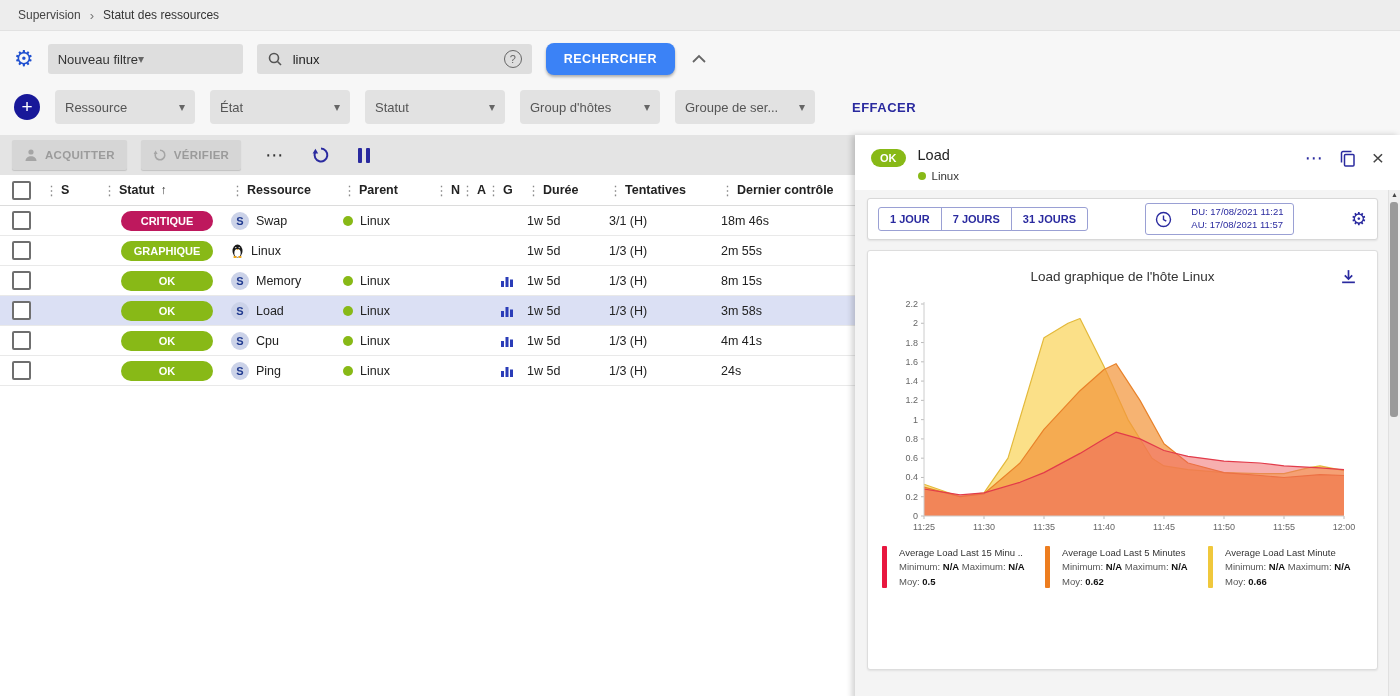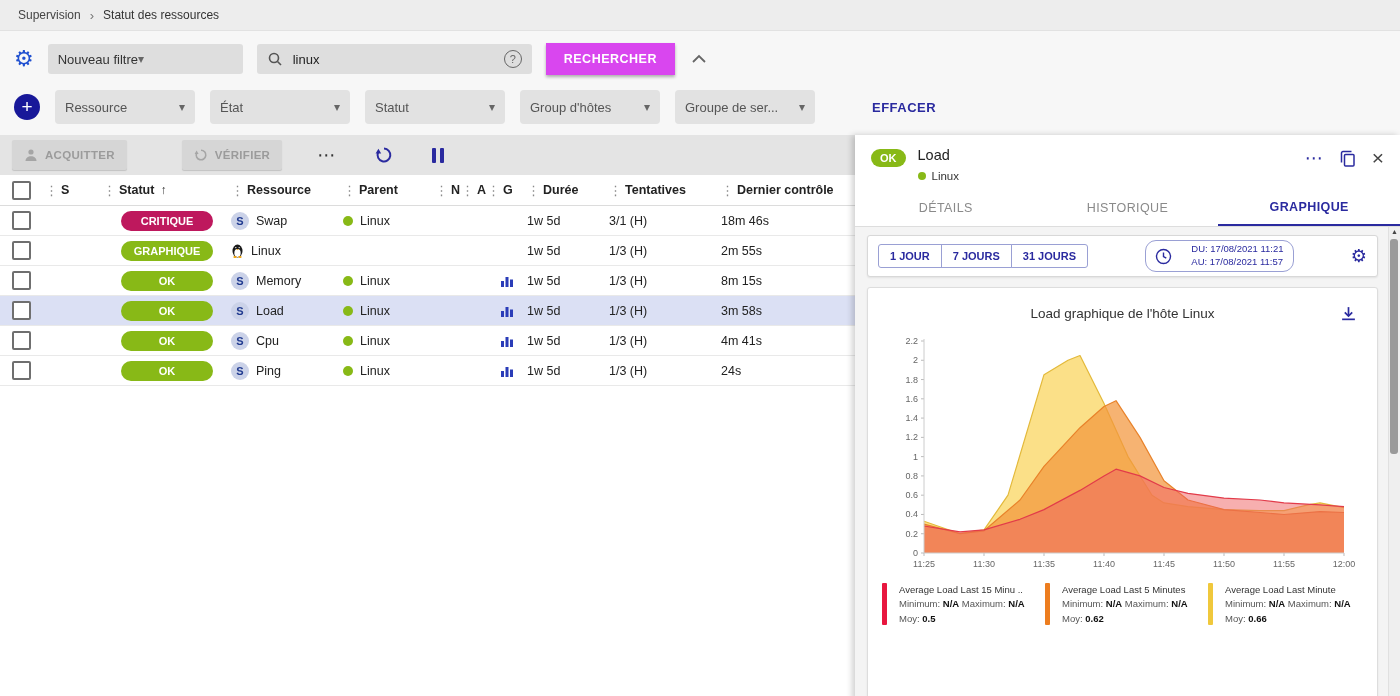--- a/index.html
+++ b/index.html
@@ -20,41 +20,41 @@
   .gear-icon{color:#2050d0;font-size:22px;line-height:22px;cursor:pointer}
   .filter-select{width:195px;height:30px;background:#dedede;border-radius:3px;
     display:flex;align-items:center;padding:0 10px;box-sizing:border-box;color:#333}
   .caret{color:#666;font-size:12px}
   .search-box{width:275px;height:30px;background:#dedede;border-radius:3px;
     display:flex;align-items:center;gap:8px;padding:0 10px;box-sizing:border-box}
   .search-box input{flex:1;border:none;background:transparent;outline:none;font-size:13px;
     font-family:"Liberation Sans",sans-serif;color:#222}
   .help-icon{width:16px;height:16px;border:1.5px solid #666;border-radius:50%;color:#666;
     font-size:11px;display:flex;align-items:center;justify-content:center;flex:none}
-  .search-btn{background:#d946ef;color:#fff;border:none;height:32px;padding:0 18px;
-    font-size:12.5px;font-weight:bold;letter-spacing:.5px;border-radius:0;
+  .search-btn{background:#3b82f6;color:#fff;border:none;height:32px;padding:0 18px;
+    font-size:12.5px;font-weight:bold;letter-spacing:.5px;border-radius:8px;
     box-shadow:0 2px 3px rgba(0,0,0,.3);font-family:"Liberation Sans",sans-serif;cursor:pointer}
   .collapse-chevron{display:flex;align-items:center;margin-left:2px;cursor:pointer}
   .filter-row2{display:flex;align-items:center;gap:15px;margin-top:8px;height:36px}
   .add-btn{width:26px;height:26px;border-radius:50%;background:#181899;color:#fff;font-size:19px;
     display:flex;align-items:center;justify-content:center;cursor:pointer;flex:none}
   .criteria-row{display:flex;align-items:center;gap:15px}
   .crit-chip{width:140px;height:34px;background:#e2e2e2;border-radius:4px;display:flex;
     align-items:center;justify-content:space-between;padding:0 10px;box-sizing:border-box;color:#555}
-  .clear-link{color:#2a2a9f;font-weight:bold;font-size:13px;letter-spacing:.5px;margin-left:42px;cursor:pointer}
+  .clear-link{color:#2a2a9f;font-weight:bold;font-size:13px;letter-spacing:.5px;margin-left:22px;cursor:pointer}
 
   
   .main{display:flex;height:566px}
   .left{width:855px;display:flex;flex-direction:column;background:#fff;box-sizing:border-box}
 
-  .toolbar{height:40px;background:#e4e4e4;display:flex;align-items:center;gap:25px;padding:0 12px}
+  .toolbar{height:40px;background:#e4e4e4;display:flex;align-items:center;gap:14px;padding:0 12px}
   .tb-btn{height:30px;background:#d6d6d6;border:none;border-radius:2px;color:#9b9b9b;
     font-size:11.5px;font-weight:bold;letter-spacing:.3px;display:flex;align-items:center;gap:7px;
     padding:0 12px;font-family:"Liberation Sans",sans-serif;box-shadow:0 1px 1px rgba(0,0,0,.15)}
-  .tb-check{margin-left:30px}
+  .tb-check{margin-left:0}
   .tb-more{color:#333;font-size:18px;margin-left:10px;cursor:pointer;letter-spacing:1px}
   .tb-icon{display:flex;align-items:center;cursor:pointer;margin-left:14px}
   .pause-bars{display:flex;gap:4px}
   .pause-bars i{width:4px;height:15px;background:#2a2a9f;border-radius:1px;display:block}
 
   .grid{display:grid;grid-template-columns:45px 58px 128px 112px 92px 26px 26px 40px 82px 112px 1fr;align-items:center}
   .thead{height:30px;border-bottom:1px solid #dcdcdc;font-size:12.5px;font-weight:bold;color:#222;background:#fff}
   .hcell{display:flex;align-items:center;gap:3px;overflow:hidden;white-space:nowrap}
   .kebab{color:#8a8a8a;font-size:13px;font-weight:normal}
   .sort{color:#333;font-size:12px;margin-left:3px}
@@ -91,21 +91,21 @@
   .tab.active{color:#2a2a9f;font-weight:bold;border-bottom:2px solid #2a2a9f}
   .panel-content{flex:1;background:#f4f4f4;padding:8px 22px 0 12px;position:relative;overflow:hidden}
 
   .time-card{background:#fff;border:1px solid #d8d8d8;border-radius:3px;height:40px;display:flex;
     align-items:center;justify-content:space-between;padding:0 10px;box-shadow:0 1px 2px rgba(0,0,0,.08)}
   .range-group{display:flex}
   .range-btn{border:1px solid #9aa0d4;background:#fff;color:#2a2a9f;font-size:11px;font-weight:bold;
     padding:5px 11px;margin-left:-1px;font-family:"Liberation Sans",sans-serif;cursor:pointer}
   .range-btn:first-child{border-radius:3px 0 0 3px;margin-left:0}
   .range-btn:last-child{border-radius:0 3px 3px 0}
-  .date-box{display:flex;align-items:center;gap:19px;border:1px solid #9aa0d4;border-radius:11px;
+  .date-box{display:flex;align-items:center;gap:19px;border:1px solid #9aa0d4;border-radius:3px;
     padding:2px 9px;color:#2a2a9f;font-size:9.5px;line-height:1.35;cursor:pointer}
   .p-gear{color:#2a2a9f;font-size:18px;cursor:pointer}
 
   .graph-card{background:#fff;border:1px solid #ddd;border-radius:3px;margin-top:10px;height:420px;
     position:relative;padding:10px 6px 0;box-sizing:border-box;box-shadow:0 1px 2px rgba(0,0,0,.08)}
   .graph-title-row{position:relative;text-align:center;font-size:13.5px;color:#333;margin:8px 0 2px}
   .dl-icon{position:absolute;right:14px;top:-1px;cursor:pointer}
   .tick{font-size:9px;fill:#666;font-family:"Liberation Sans",sans-serif}
   .legend{display:flex;gap:8px;padding:2px 8px 8px;font-size:9.5px;color:#555}
   .legend-item{display:flex;gap:12px;flex:1;min-width:0;cursor:pointer}
@@ -444,25 +444,20 @@
         <span style="cursor:pointer;display:flex">
           <svg width="16" height="17" viewBox="0 0 16 17">
             <rect x="4.5" y="4.5" width="9.5" height="11.5" rx="1" fill="none" stroke="#2a2a9f" stroke-width="1.5"></rect>
             <path d="M11.5 1.5H3A1.5 1.5 0 0 0 1.5 3v9.5" fill="none" stroke="#2a2a9f" stroke-width="1.5"></path>
           </svg>
         </span>
         <span class="p-close">×</span>
       </div>
     </div>
 
-    <div class="tabs">
-        <div class="tab">DÉTAILS</div>
-        <div class="tab">HISTORIQUE</div>
-        <div class="tab active">GRAPHIQUE</div>
-      </div>
 
     <div class="panel-content">
       <div class="time-card">
         <div class="range-group">
             <button class="range-btn">1 JOUR</button>
             <button class="range-btn">7 JOURS</button>
             <button class="range-btn">31 JOURS</button>
           </div>
         <div class="date-box">
           <svg width="17" height="17" viewBox="0 0 17 17">

